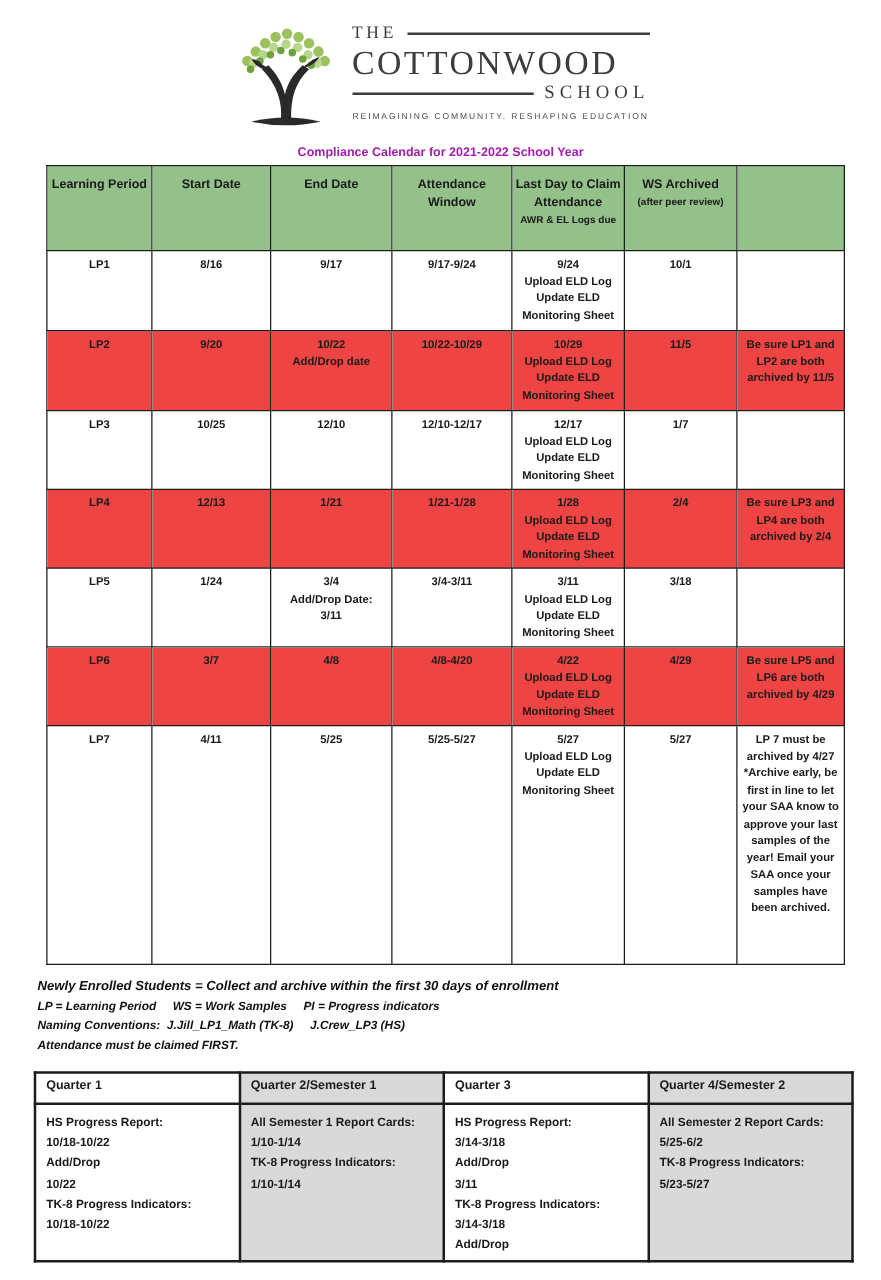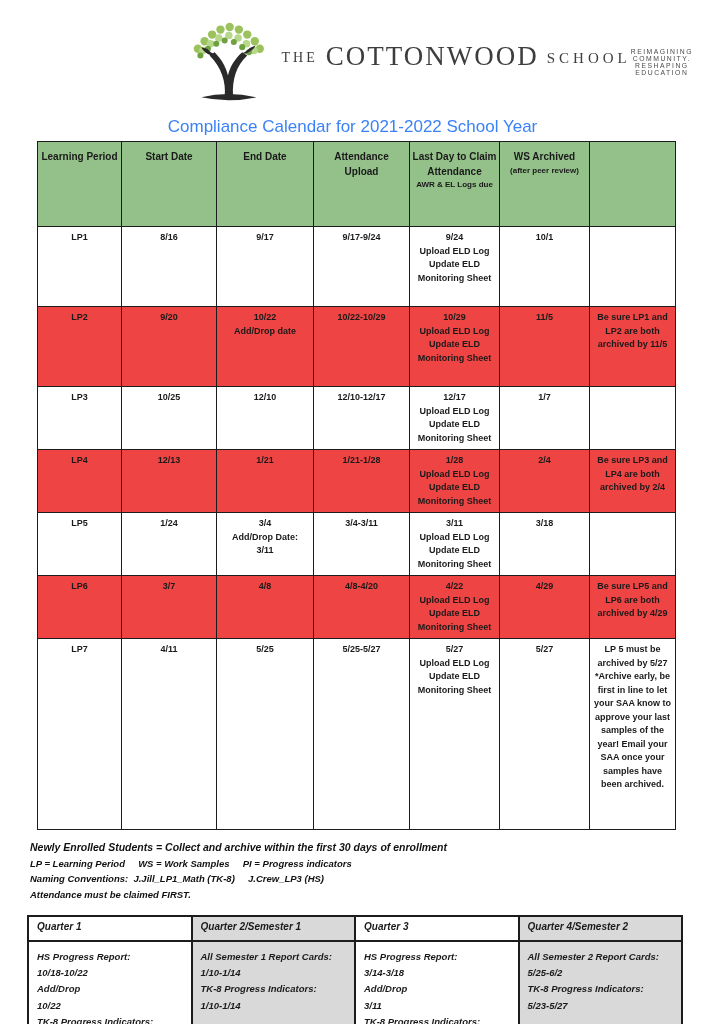--- a/index.html
+++ b/index.html
@@ -4,58 +4,58 @@
 <style>
   * { margin:0; padding:0; box-sizing:border-box; }
   html,body { background:#ffffff; }
   .page {
     width:705px; height:1024px; background:#ffffff; position:relative;
     font-family:"Liberation Sans", sans-serif; color:#1a1a1a; overflow:hidden;
   }
 
   
   .logo { display:flex; align-items:center; gap:12px; width:fit-content; margin:12px auto 0; }
-  .logo-text { display:flex; width:238px; color:#3d3d3d;
+  .logo-text { display:flex; flex-direction:column; width:238px; color:#3d3d3d;
                font-family:"Liberation Serif", serif; }
   .rule { flex:1; border-top:2px solid #3d3d3d; }
   .logo-the { display:flex; align-items:center; gap:8px; font-size:14px; letter-spacing:3px; }
   .logo-name { font-size:27px; letter-spacing:2px; line-height:1.15; }
   .logo-school { display:flex; align-items:center; gap:8px; font-size:15px; letter-spacing:4px;text-align:center; }
   .logo-tagline { font-family:"Liberation Sans", sans-serif; font-size:6.8px;
                   letter-spacing:1.5px; color:#4a4a4a; margin-top:7px; text-align:center; }
 
   
-  .title { text-align:center; font-weight:normal; font-size:17px; margin-top:13px; color:#3b82f6; }
+  .title { text-align:center; font-weight:bold; font-size:10px; margin-top:13px; color:#a21caf; }
 
   
   table.cal { border-collapse:collapse; table-layout:fixed; width:638px; margin:4px 0 0 37px; }
   table.cal th, table.cal td {
     border:1.5px solid #1c1c1c; font-weight:bold; text-align:center;
     vertical-align:top; padding:4px 2px; white-space:pre-line; overflow:hidden;
   }
   table.cal th { background:#94c08a; font-size:10px; line-height:1.45; padding-top:8px; }
   table.cal th .sub { display:block; font-size:8px; line-height:1.3; margin-top:1px; }
   table.cal td { font-size:9px; line-height:1.5; background:#ffffff; }
   tr.shade td { background:#ef4444; }
-  tr.hdr   { height:85px; }
-  tr.h64   { height:80px; }
+  tr.hdr   { height:68px; }
+  tr.h64   { height:64px; }
   tr.h60   { height:60px; }
   tr.h59   { height:59px;padding-left:24px; }
   tr.h191  { height:191px; }
   td.notecol { white-space:normal; }
 
   
   .notes { margin:9px 0 0 30px; font-weight:bold; font-style:italic;
            font-size:9.5px; line-height:1.62; color:#111; }
   .notes .big { font-size:10.5px; }
 
   
   table.quarters { border-collapse:collapse; table-layout:fixed; width:656px; margin:13px 0 0 27px; }
   table.quarters th, table.quarters td {
-    border:2px solid #1c1c1c; font-weight:bold; font-style:italic; text-align:left;
+    border:2px solid #1c1c1c; font-weight:bold; text-align:left;
     vertical-align:top; background:#ffffff;
   }
   table.quarters th { height:25px; font-size:10px; padding:4px 0 0 8px; }
   table.quarters td { height:118px; font-size:9.5px; line-height:1.7;
                       padding:7px 4px 4px 8px; white-space:pre-line; }
   .qshade { background:#d9d9d9 !important; }
 </style>
 </head>
 <body>
 
@@ -121,21 +121,21 @@
       <col style="width:96px">
         <col style="width:90px">
         <col style="width:90px">
         <col style="width:86px">
     </colgroup>
     <thead>
       <tr class="hdr">
         <th><span>Learning Period</span></th>
         <th><span>Start Date</span></th>
         <th><span>End Date</span></th>
-        <th><span>Attendance Upload</span></th>
+        <th><span>Attendance Window</span></th>
         <th><span>Last Day to Claim Attendance</span><span class="sub">AWR &amp; EL Logs due</span></th>
         <th><span>WS Archived</span><span class="sub">(after peer review)</span></th>
         <th><span></span></th>
       </tr>
     </thead>
     <tbody>
       <tr class="h64">
         <td>LP1</td>
         <td>8/16</td>
         <td>9/17</td>
@@ -213,21 +213,21 @@
       <tr class="h191">
         <td>LP7</td>
         <td>4/11</td>
         <td>5/25</td>
         <td>5/25-5/27</td>
         <td>5/27
 Upload ELD Log
 Update ELD
 Monitoring Sheet</td>
         <td>5/27</td>
-        <td class="notecol">LP 5 must be archived by 5/27 *Archive early, be first in line to let your SAA know to approve your last samples of the year! Email your SAA once your samples have been archived.</td>
+        <td class="notecol">LP 7 must be archived by 4/27 *Archive early, be first in line to let your SAA know to approve your last samples of the year! Email your SAA once your samples have been archived.</td>
       </tr>
     </tbody>
   </table>
 
   <div class="notes">
     <div class="big">Newly Enrolled Students = Collect and archive within the first 30 days of enrollment</div>
     <div>LP = Learning Period&nbsp;&nbsp;&nbsp;&nbsp;&nbsp;WS = Work Samples&nbsp;&nbsp;&nbsp;&nbsp;&nbsp;PI = Progress indicators</div>
     <div>Naming Conventions:&nbsp;&nbsp;J.Jill_LP1_Math (TK-8)&nbsp;&nbsp;&nbsp;&nbsp;&nbsp;J.Crew_LP3 (HS)</div>
     <div>Attendance must be claimed FIRST.</div>
   </div>

